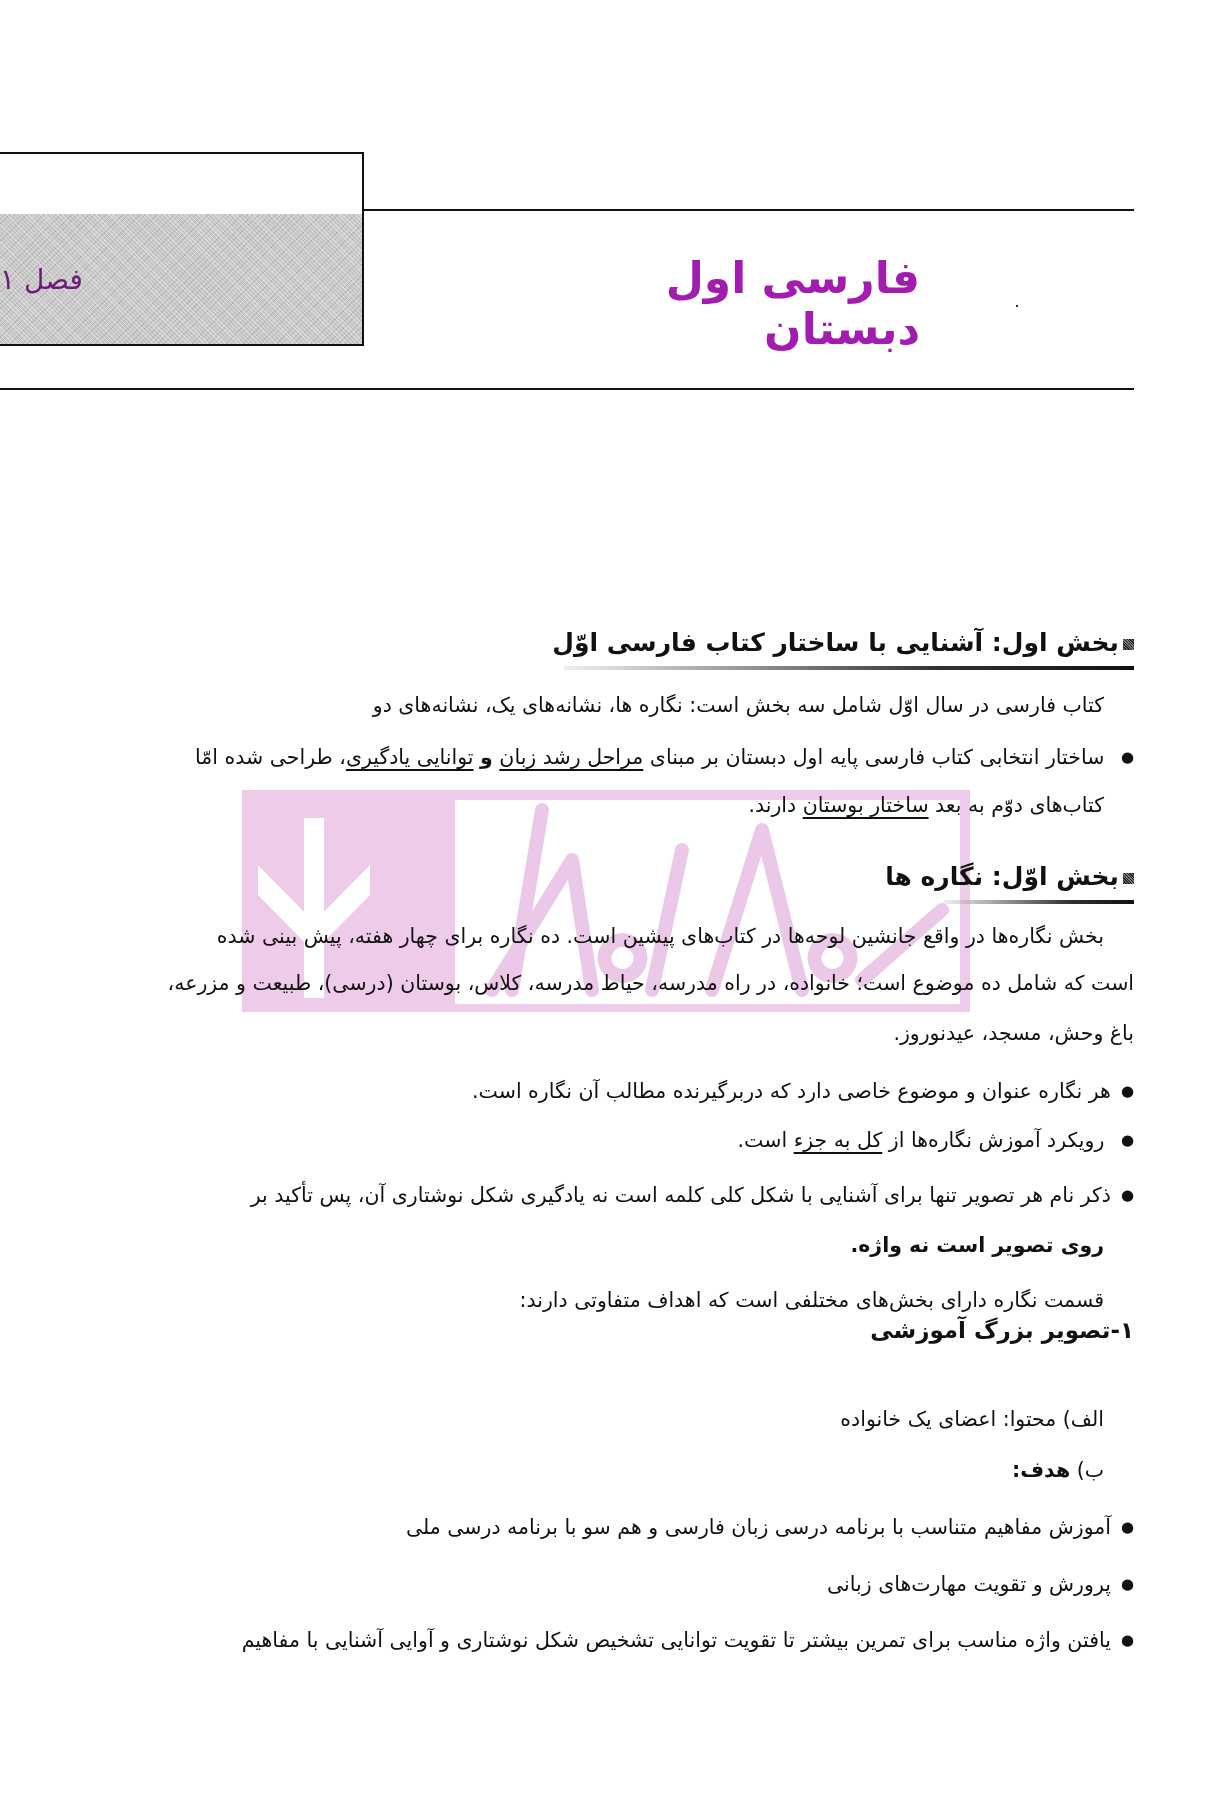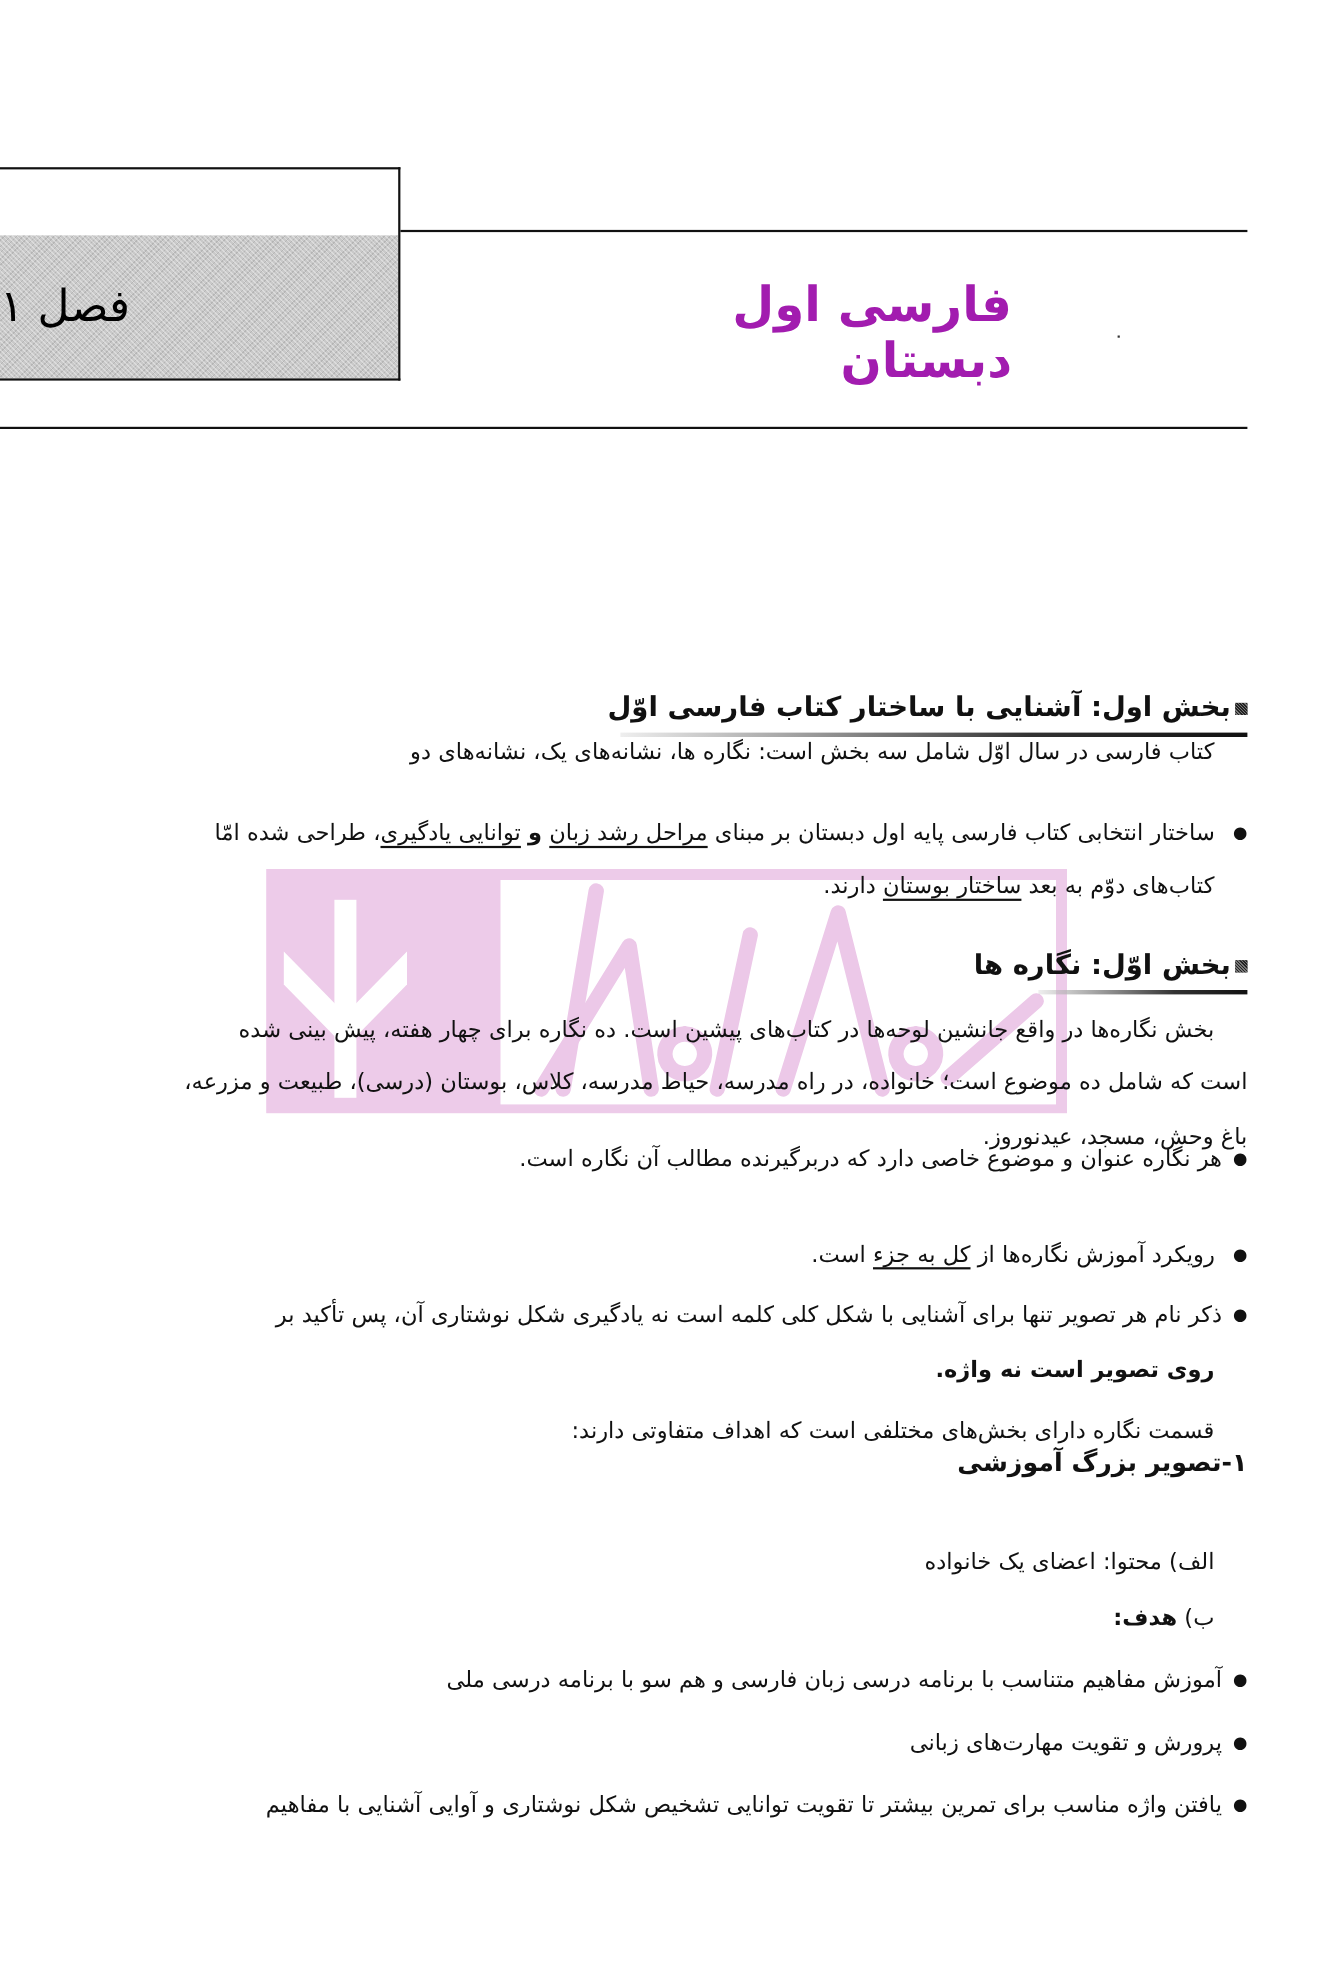--- a/index.html
+++ b/index.html
@@ -17,21 +17,21 @@
     left: 0; top: 214px; width: 362px; height: 130px;
     background-color: #c9c9c9;
     background-image:
       repeating-linear-gradient(45deg, rgba(255,255,255,0.35) 0 1px, transparent 1px 3px),
       repeating-linear-gradient(-45deg, rgba(0,0,0,0.10) 0 1px, transparent 1px 4px);
   }
   .chapter-label {
     left: 0; top: 214px; width: 362px; height: 130px;
     display: flex; align-items: center; justify-content: flex-end;
     box-sizing: border-box; padding-right: 55px;
-    font-size: 40px; direction: rtl; color: #000000;
+    font-size: 28px; direction: rtl; color: #701a75;
   }
   .rule-top { left: 364px; top: 209px; width: 770px; border-top: 2px solid #111; }
   .rule-bottom { left: 0; top: 388px; width: 1134px; border-top: 2px solid #111; }
   .page-title {
     left: 520px; top: 252px; width: 400px; text-align: right;
     font-size: 44px; font-weight: bold; direction: rtl; color: #a21caf;
   }
   .tiny-dot { left: 1016px; top: 305px; width: 2px; height: 2px; background: #333; }
 
   
@@ -98,39 +98,39 @@
   </g>
 </svg>
 
 <div class="content">
 
   <div class="line heading" style="top:628px;">
     <span class="marker"></span><span>بخش اول: آشنایی با ساختار کتاب فارسی اوّل</span>
   </div>
   <div class="heading-rule" style="top:666px; width:570px;"></div>
 
-  <div class="line indent" style="top:668px;">کتاب فارسی در سال اوّل شامل سه بخش است: نگاره ها، نشانه‌های یک، نشانه‌های دو</div>
+  <div class="line indent" style="top:690px;">کتاب فارسی در سال اوّل شامل سه بخش است: نگاره ها، نشانه‌های یک، نشانه‌های دو</div>
 
   <div class="line bullet" style="top:742px;">
     <span>ساختار انتخابی کتاب فارسی پایه اول دبستان بر مبنای </span><span class="u">مراحل رشد زبان</span><span> </span><span class="b">و</span><span> </span><span class="u">توانایی یادگیری</span><span>، طراحی شده امّا</span>
   </div>
   <div class="line indent" style="top:790px;">
     <span>کتاب‌های دوّم به بعد </span><span class="u">ساختار بوستان</span><span> دارند.</span>
   </div>
 
   <div class="line heading" style="top:862px;">
     <span class="marker"></span><span>بخش اوّل: نگاره ها</span>
   </div>
   <div class="heading-rule" style="top:900px; width:190px;"></div>
 
   <div class="line indent" style="top:921px;">بخش نگاره‌ها در واقع جانشین لوحه‌ها در کتاب‌های پیشین است. ده نگاره برای چهار هفته، پیش بینی شده</div>
   <div class="line" style="top:968px;">است که شامل ده موضوع است؛ خانواده، در راه مدرسه، حیاط مدرسه، کلاس، بوستان (درسی)، طبیعت و مزرعه،</div>
   <div class="line" style="top:1018px;">باغ وحش، مسجد، عیدنوروز.</div>
 
-  <div class="line bullet" style="top:1038px;">هر نگاره عنوان و موضوع خاصی دارد که دربرگیرنده مطالب آن نگاره است.</div>
+  <div class="line bullet" style="top:1076px;">هر نگاره عنوان و موضوع خاصی دارد که دربرگیرنده مطالب آن نگاره است.</div>
   <div class="line bullet" style="top:1125px;">
     <span>رویکرد آموزش نگاره‌ها از </span><span class="u">کل به جزء</span><span> است.</span>
   </div>
   <div class="line bullet" style="top:1180px;">ذکر نام هر تصویر تنها برای آشنایی با شکل کلی کلمه است نه یادگیری شکل نوشتاری آن، پس تأکید بر</div>
   <div class="line indent b" style="top:1230px;">روی تصویر است نه واژه.</div>
 
   <div class="line indent" style="top:1285px;">قسمت نگاره دارای بخش‌های مختلفی است که اهداف متفاوتی دارند:</div>
 
   <div class="line sub-heading" style="top:1315px;text-align:right;">۱-تصویر بزرگ آموزشی</div>
   <div class="line indent" style="top:1392px;margin-top:12px;">الف) محتوا: اعضای یک خانواده</div>

